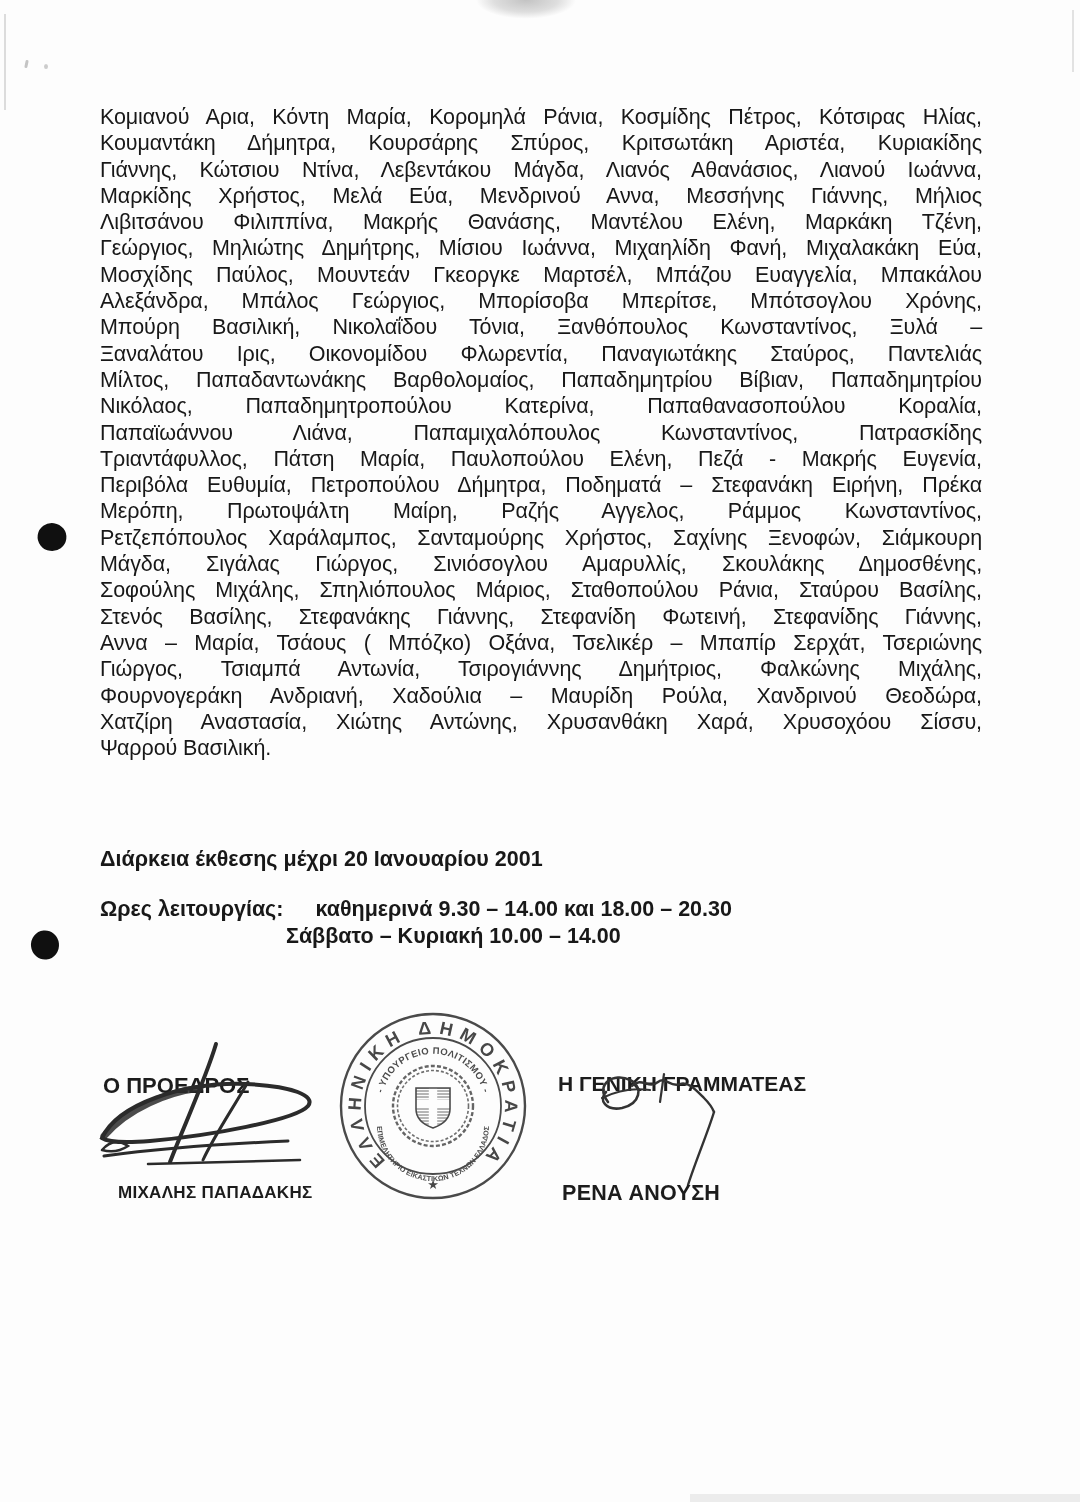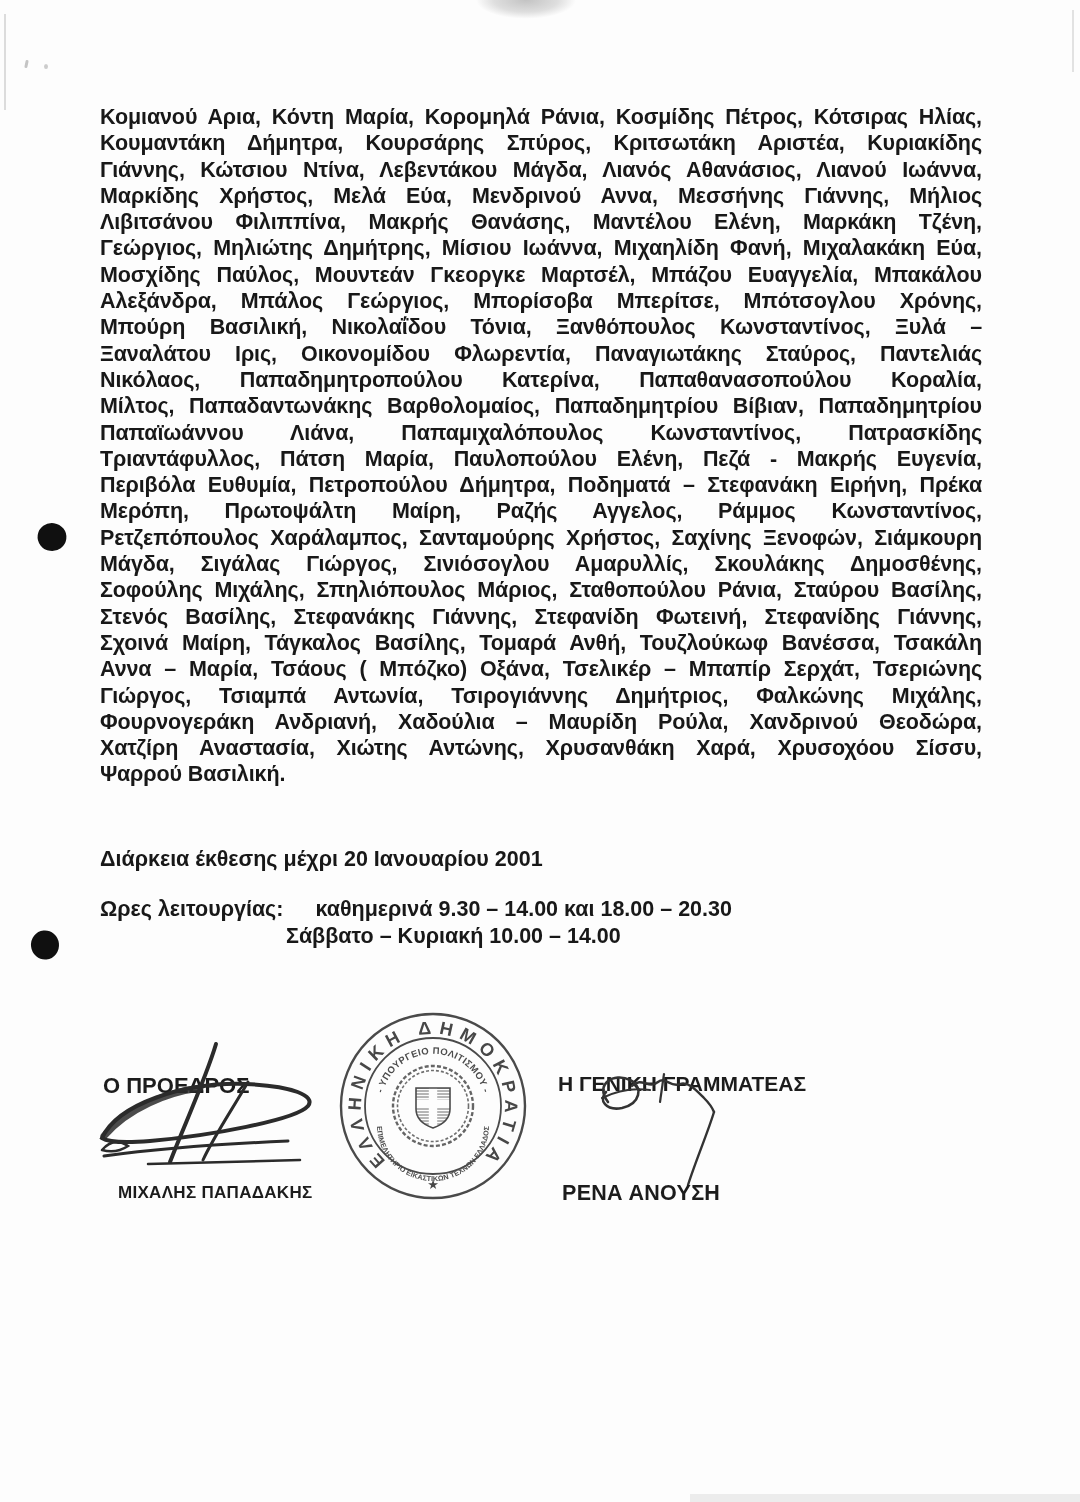--- a/index.html
+++ b/index.html
@@ -14,21 +14,21 @@
   .edge-line-right{position:absolute;left:1072px;top:10px;width:2px;height:62px;background:#e2e2e2;}
   .bottom-band{position:absolute;left:690px;top:1494px;width:390px;height:8px;background:#ececec;}
   .mark-a{position:absolute;left:25px;top:60px;width:3px;height:8px;background:#c4c4c4;transform:rotate(12deg);border-radius:2px;}
   .mark-b{position:absolute;left:44px;top:64px;width:4px;height:5px;background:#cccccc;border-radius:50%;}
   .hole{position:absolute;width:28px;height:28px;background:#101010;border-radius:50%;}
   .hole-1{left:38px;top:523px;transform:rotate(8deg) scaleX(1.03);}
   .hole-2{left:31px;top:931px;transform:rotate(-6deg) scaleY(1.04);}
 
   
   .names-block{position:absolute;left:100px;top:104px;width:882px;
-    font-size:21.5px;font-weight:700;line-height:26.3px;letter-spacing:-0.1px;color:#181818;}
+    font-size:21.5px;font-weight:400;line-height:26.3px;letter-spacing:-0.1px;color:#181818;}
   .nline{text-align:justify;text-align-last:justify;}
   .nline.nlast{text-align-last:left;}
 
   .duration-line{position:absolute;left:100px;top:847px;font-size:21.5px;font-weight:700;color:#181818;}
 
   .hours-block{position:absolute;left:100px;top:896px;font-size:21.5px;font-weight:700;line-height:27px;color:#181818;}
   .hours-weekdays{margin-left:32px;}
   .hours-weekend{margin-left:186px;}
 
   .sig-title,.sig-name{position:absolute;font-weight:700;line-height:1;color:#1c1c1c;white-space:nowrap;margin-top:16px;}
@@ -65,31 +65,30 @@
       <div class="nline">Κομιανού Αρια, Κόντη Μαρία, Κορομηλά Ράνια, Κοσμίδης Πέτρος, Κότσιρας Ηλίας,</div>
       <div class="nline">Κουμαντάκη Δήμητρα, Κουρσάρης Σπύρος, Κριτσωτάκη Αριστέα, Κυριακίδης</div>
       <div class="nline">Γιάννης, Κώτσιου Ντίνα, Λεβεντάκου Μάγδα, Λιανός Αθανάσιος, Λιανού Ιωάννα,</div>
       <div class="nline">Μαρκίδης Χρήστος, Μελά Εύα, Μενδρινού Αννα, Μεσσήνης Γιάννης, Μήλιος</div>
       <div class="nline">Λιβιτσάνου Φιλιππίνα, Μακρής Θανάσης, Μαντέλου Ελένη, Μαρκάκη Τζένη,</div>
       <div class="nline">Γεώργιος, Μηλιώτης Δημήτρης, Μίσιου Ιωάννα, Μιχαηλίδη Φανή, Μιχαλακάκη Εύα,</div>
       <div class="nline">Μοσχίδης Παύλος, Μουντεάν Γκεοργκε Μαρτσέλ, Μπάζου Ευαγγελία, Μπακάλου</div>
       <div class="nline">Αλεξάνδρα, Μπάλος Γεώργιος, Μπορίσοβα Μπερίτσε, Μπότσογλου Χρόνης,</div>
       <div class="nline">Μπούρη Βασιλική, Νικολαΐδου Τόνια, Ξανθόπουλος Κωνσταντίνος, Ξυλά –</div>
       <div class="nline">Ξαναλάτου Ιρις, Οικονομίδου Φλωρεντία, Παναγιωτάκης Σταύρος, Παντελιάς</div>
+      <div class="nline">Μίλτος, Παπαδαντωνάκης Βαρθολομαίος, Παπαδημητρίου Βίβιαν, Παπαδημητρίου</div>
       <div class="nline">Νικόλαος, Παπαδημητροπούλου Κατερίνα, Παπαθανασοπούλου Κοραλία,</div>
-      <div class="nline">Μίλτος, Παπαδαντωνάκης Βαρθολομαίος, Παπαδημητρίου Βίβιαν, Παπαδημητρίου</div>
       <div class="nline">Παπαϊωάννου Λιάνα, Παπαμιχαλόπουλος Κωνσταντίνος, Πατρασκίδης</div>
       <div class="nline">Τριαντάφυλλος, Πάτση Μαρία, Παυλοπούλου Ελένη, Πεζά - Μακρής Ευγενία,</div>
       <div class="nline">Περιβόλα Ευθυμία, Πετροπούλου Δήμητρα, Ποδηματά – Στεφανάκη Ειρήνη, Πρέκα</div>
       <div class="nline">Μερόπη, Πρωτοψάλτη Μαίρη, Ραζής Αγγελος, Ράμμος Κωνσταντίνος,</div>
       <div class="nline">Ρετζεπόπουλος Χαράλαμπος, Σανταμούρης Χρήστος, Σαχίνης Ξενοφών, Σιάμκουρη</div>
       <div class="nline">Μάγδα, Σιγάλας Γιώργος, Σινιόσογλου Αμαρυλλίς, Σκουλάκης Δημοσθένης,</div>
       <div class="nline">Σοφούλης Μιχάλης, Σπηλιόπουλος Μάριος, Σταθοπούλου Ράνια, Σταύρου Βασίλης,</div>
       <div class="nline">Στενός Βασίλης, Στεφανάκης Γιάννης, Στεφανίδη Φωτεινή, Στεφανίδης Γιάννης,</div>
-      <div class="nline">Σχοινά Μαίρη, Τάγκαλος Βασίλης, Τομαρά Ανθή, Τουζλούκωφ Βανέσσα, Τσακάλη</div>
       <div class="nline">Αννα – Μαρία, Τσάους ( Μπόζκο) Οξάνα, Τσελικέρ – Μπαπίρ Σερχάτ, Τσεριώνης</div>
       <div class="nline">Γιώργος, Τσιαμπά Αντωνία, Τσιρογιάννης Δημήτριος, Φαλκώνης Μιχάλης,</div>
       <div class="nline">Φουρνογεράκη Ανδριανή, Χαδούλια – Μαυρίδη Ρούλα, Χανδρινού Θεοδώρα,</div>
       <div class="nline">Χατζίρη Αναστασία, Χιώτης Αντώνης, Χρυσανθάκη Χαρά, Χρυσοχόου Σίσσυ,</div>
       <div class="nline nlast">Ψαρρού Βασιλική.</div>
     </main>
 
   <div class="duration-line">Διάρκεια έκθεσης μέχρι 20 Ιανουαρίου 2001</div>
 
   <div class="hours-block">

